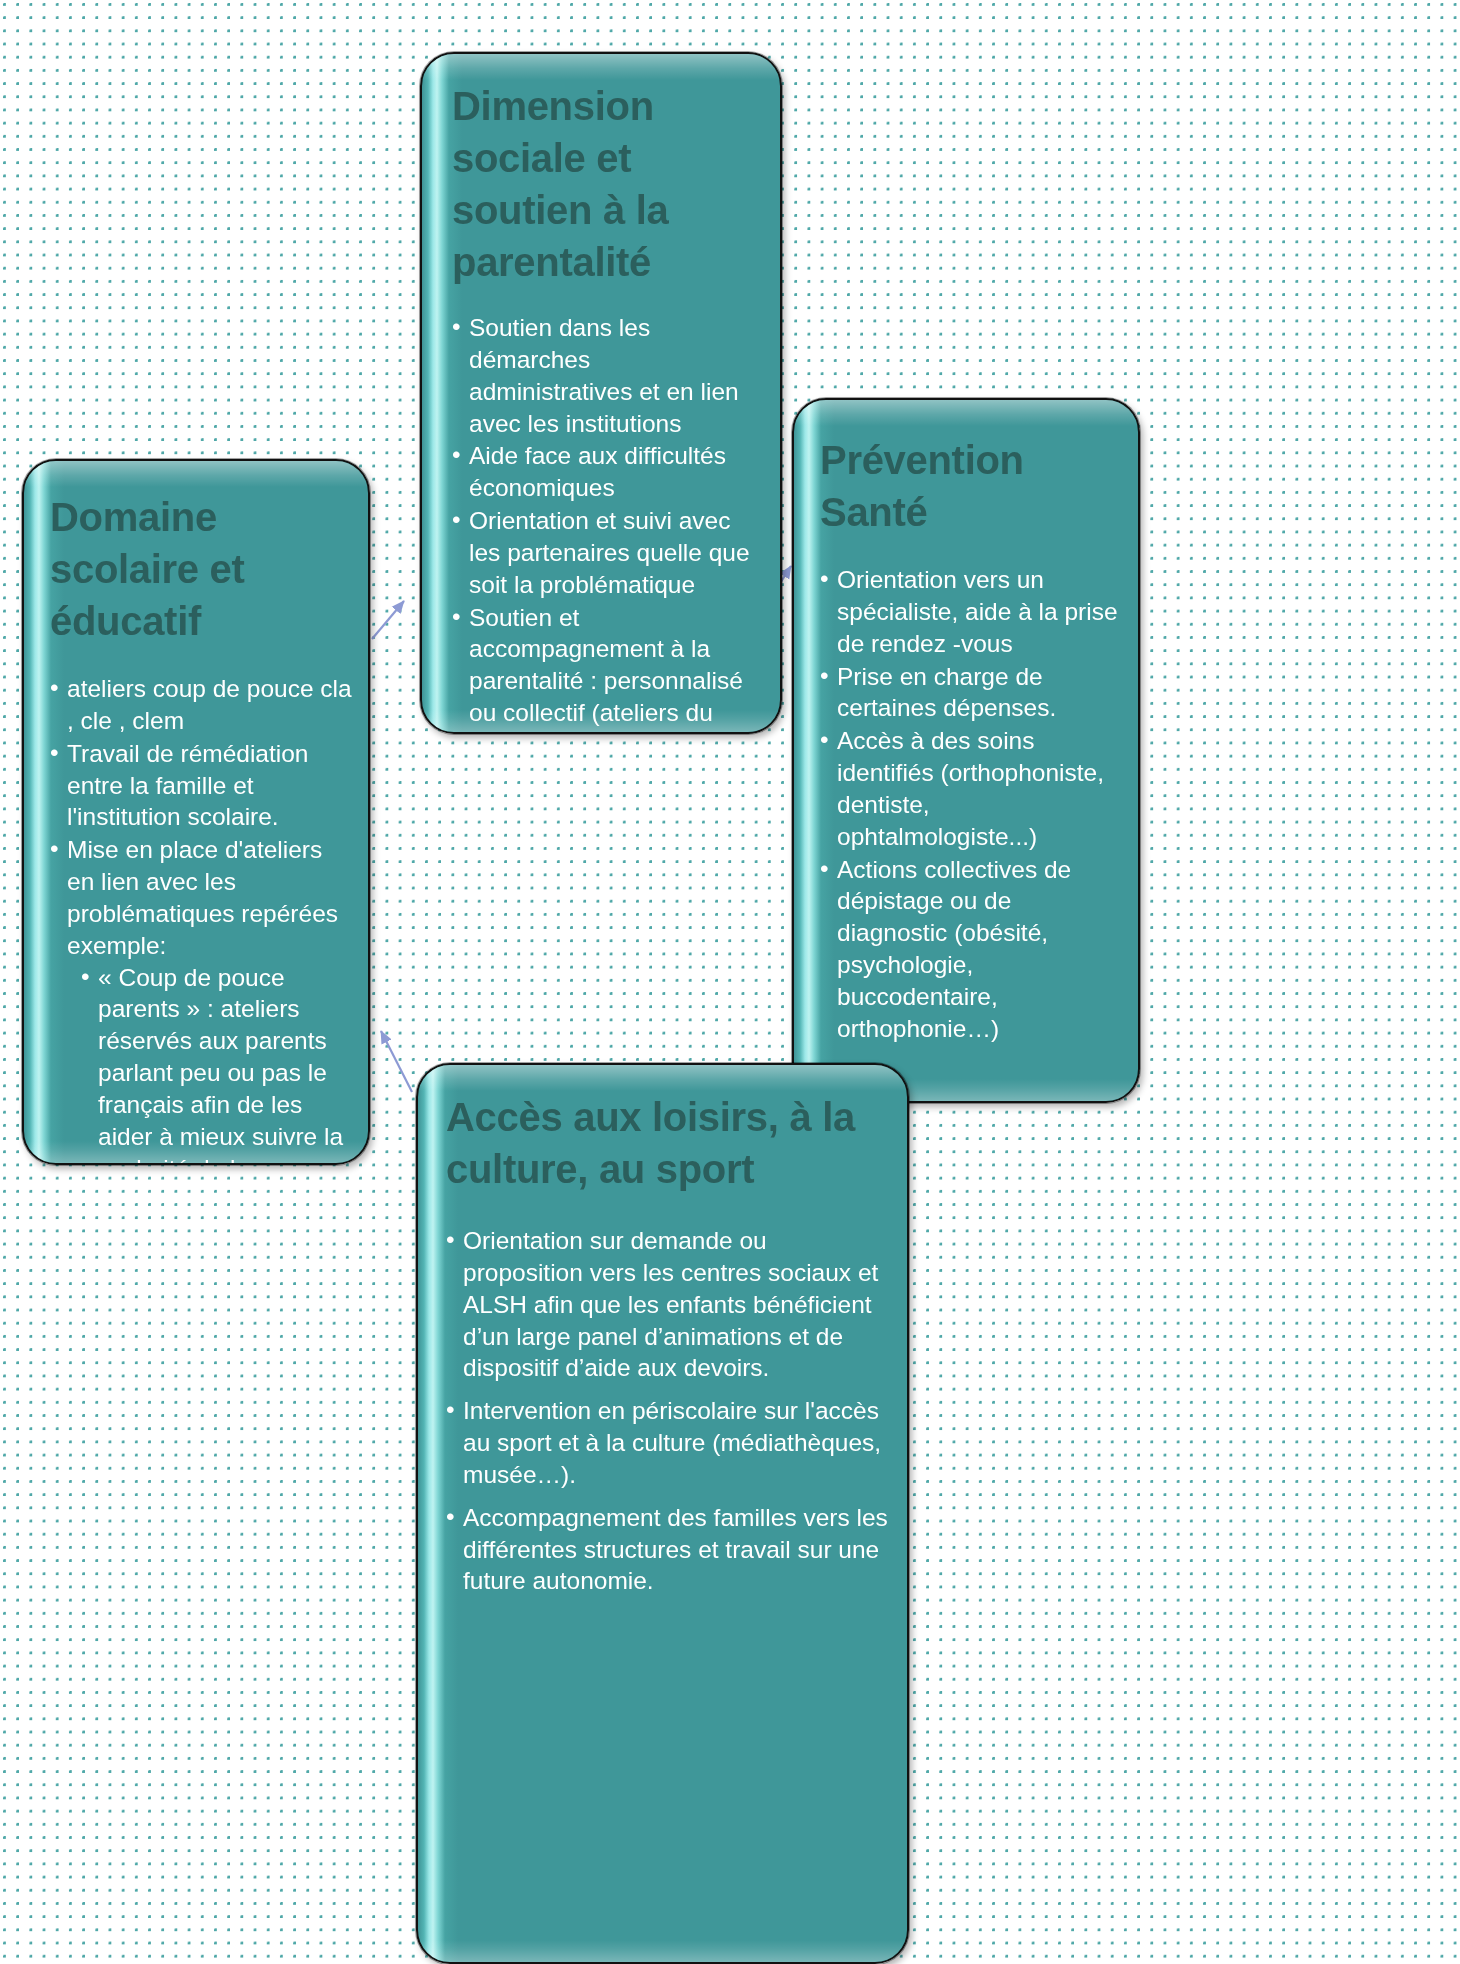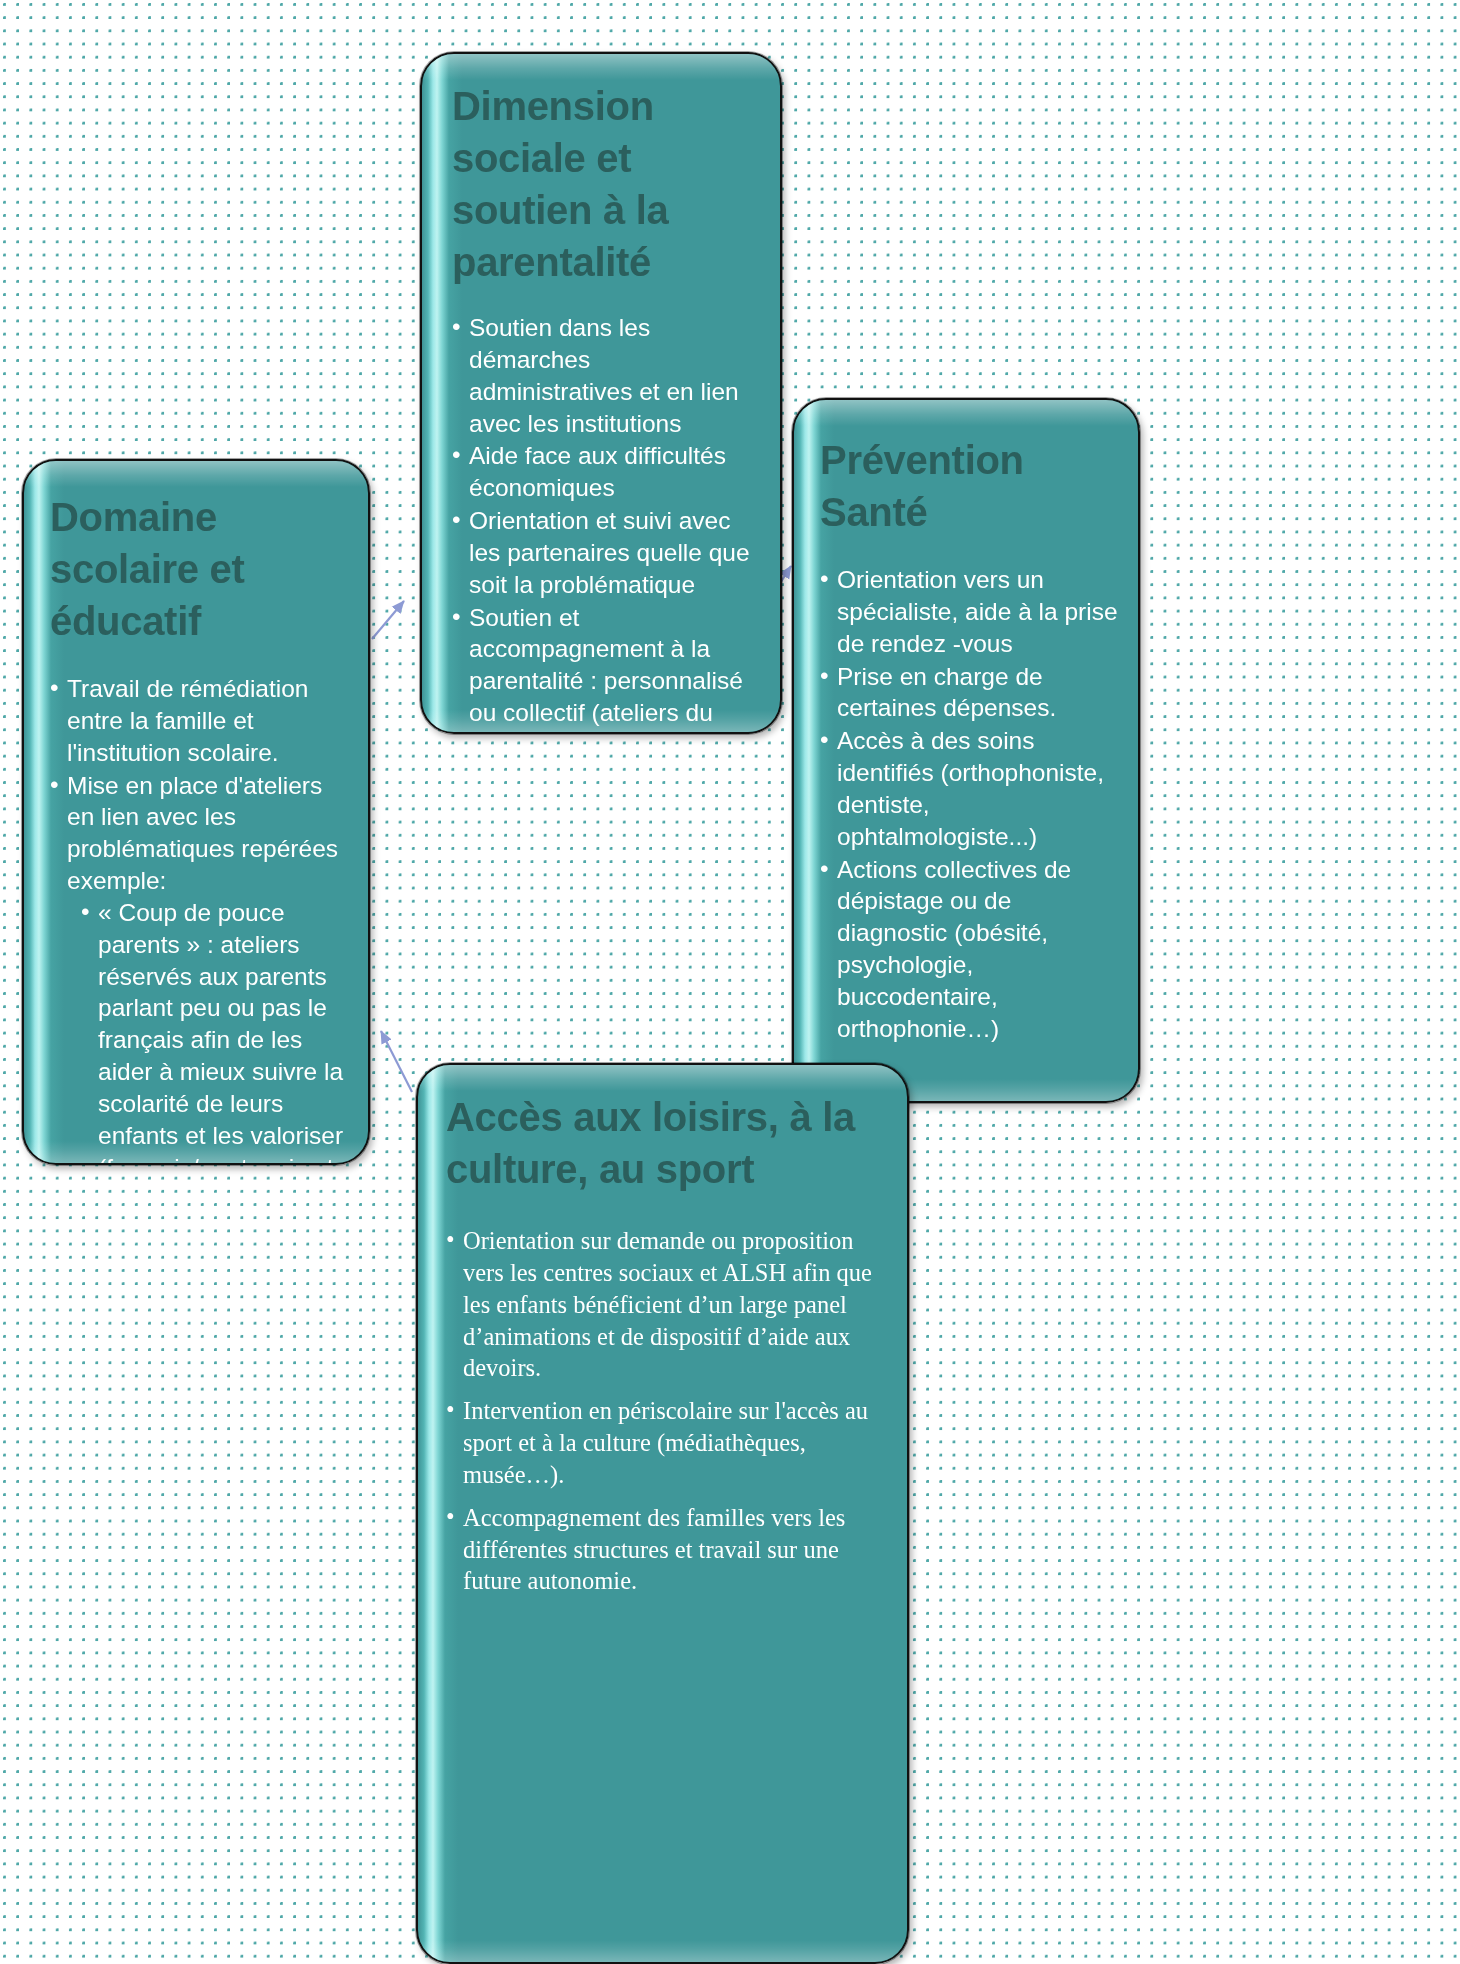--- a/index.html
+++ b/index.html
@@ -157,21 +157,21 @@
   }
   #card-scolaire .card-inner { padding: 30px 14px 10px 26px; }
   #card-scolaire .card-title { font-size: 40px; margin-bottom: 26px; }
 
   #card-loisirs {
     left: 416px;  top: 1063px;
     width: 493px; height: 901px;
   }
   #card-loisirs .card-inner { padding: 26px 18px 10px 28px; }
   #card-loisirs .card-title { font-size: 40px; margin-bottom: 30px; }
-  #card-loisirs .bullets { font-size: 24.5px; font-family: Liberation Serif, serif; }
+  #card-loisirs .bullets { font-size: 24.5px; }
   #card-loisirs .bullets > li { margin-bottom: 11px; }
 </style>
 </head>
 <body>
 
 <div id="canvas"></div>
 
 <svg id="connectors" width="1460" height="1964" viewBox="0 0 1460 1964">
   <defs>
     <marker id="arrowhead" markerWidth="7" markerHeight="7" refX="5.6" refY="3" orient="auto">
@@ -227,20 +227,23 @@
 
     </ul>
   </div>
 </div>
 
 <div class="card" id="card-scolaire">
   <div class="card-inner">
     <h2 class="card-title">Domaine scolaire et éducatif</h2>
     <ul class="bullets">
       <li class="has-bullet">
+        <span class="btxt">ateliers coup de pouce cla , cle , clem</span>
+      </li>
+      <li class="has-bullet">
         <span class="btxt">Travail de rémédiation entre la famille et l'institution scolaire.</span>
       </li>
       <li class="has-bullet">
         <span class="btxt">Mise en place d'ateliers en lien avec les problématiques repérées exemple:</span>
         <ul class="sublist">
           <li>
             <span class="btxt">« Coup de pouce parents » : ateliers réservés aux parents parlant peu ou pas le français afin de les aider à mieux suivre la scolarité de leurs enfants et les valoriser (français/ portugais et français/arabe).</span>
           </li>
         </ul>
       </li>

